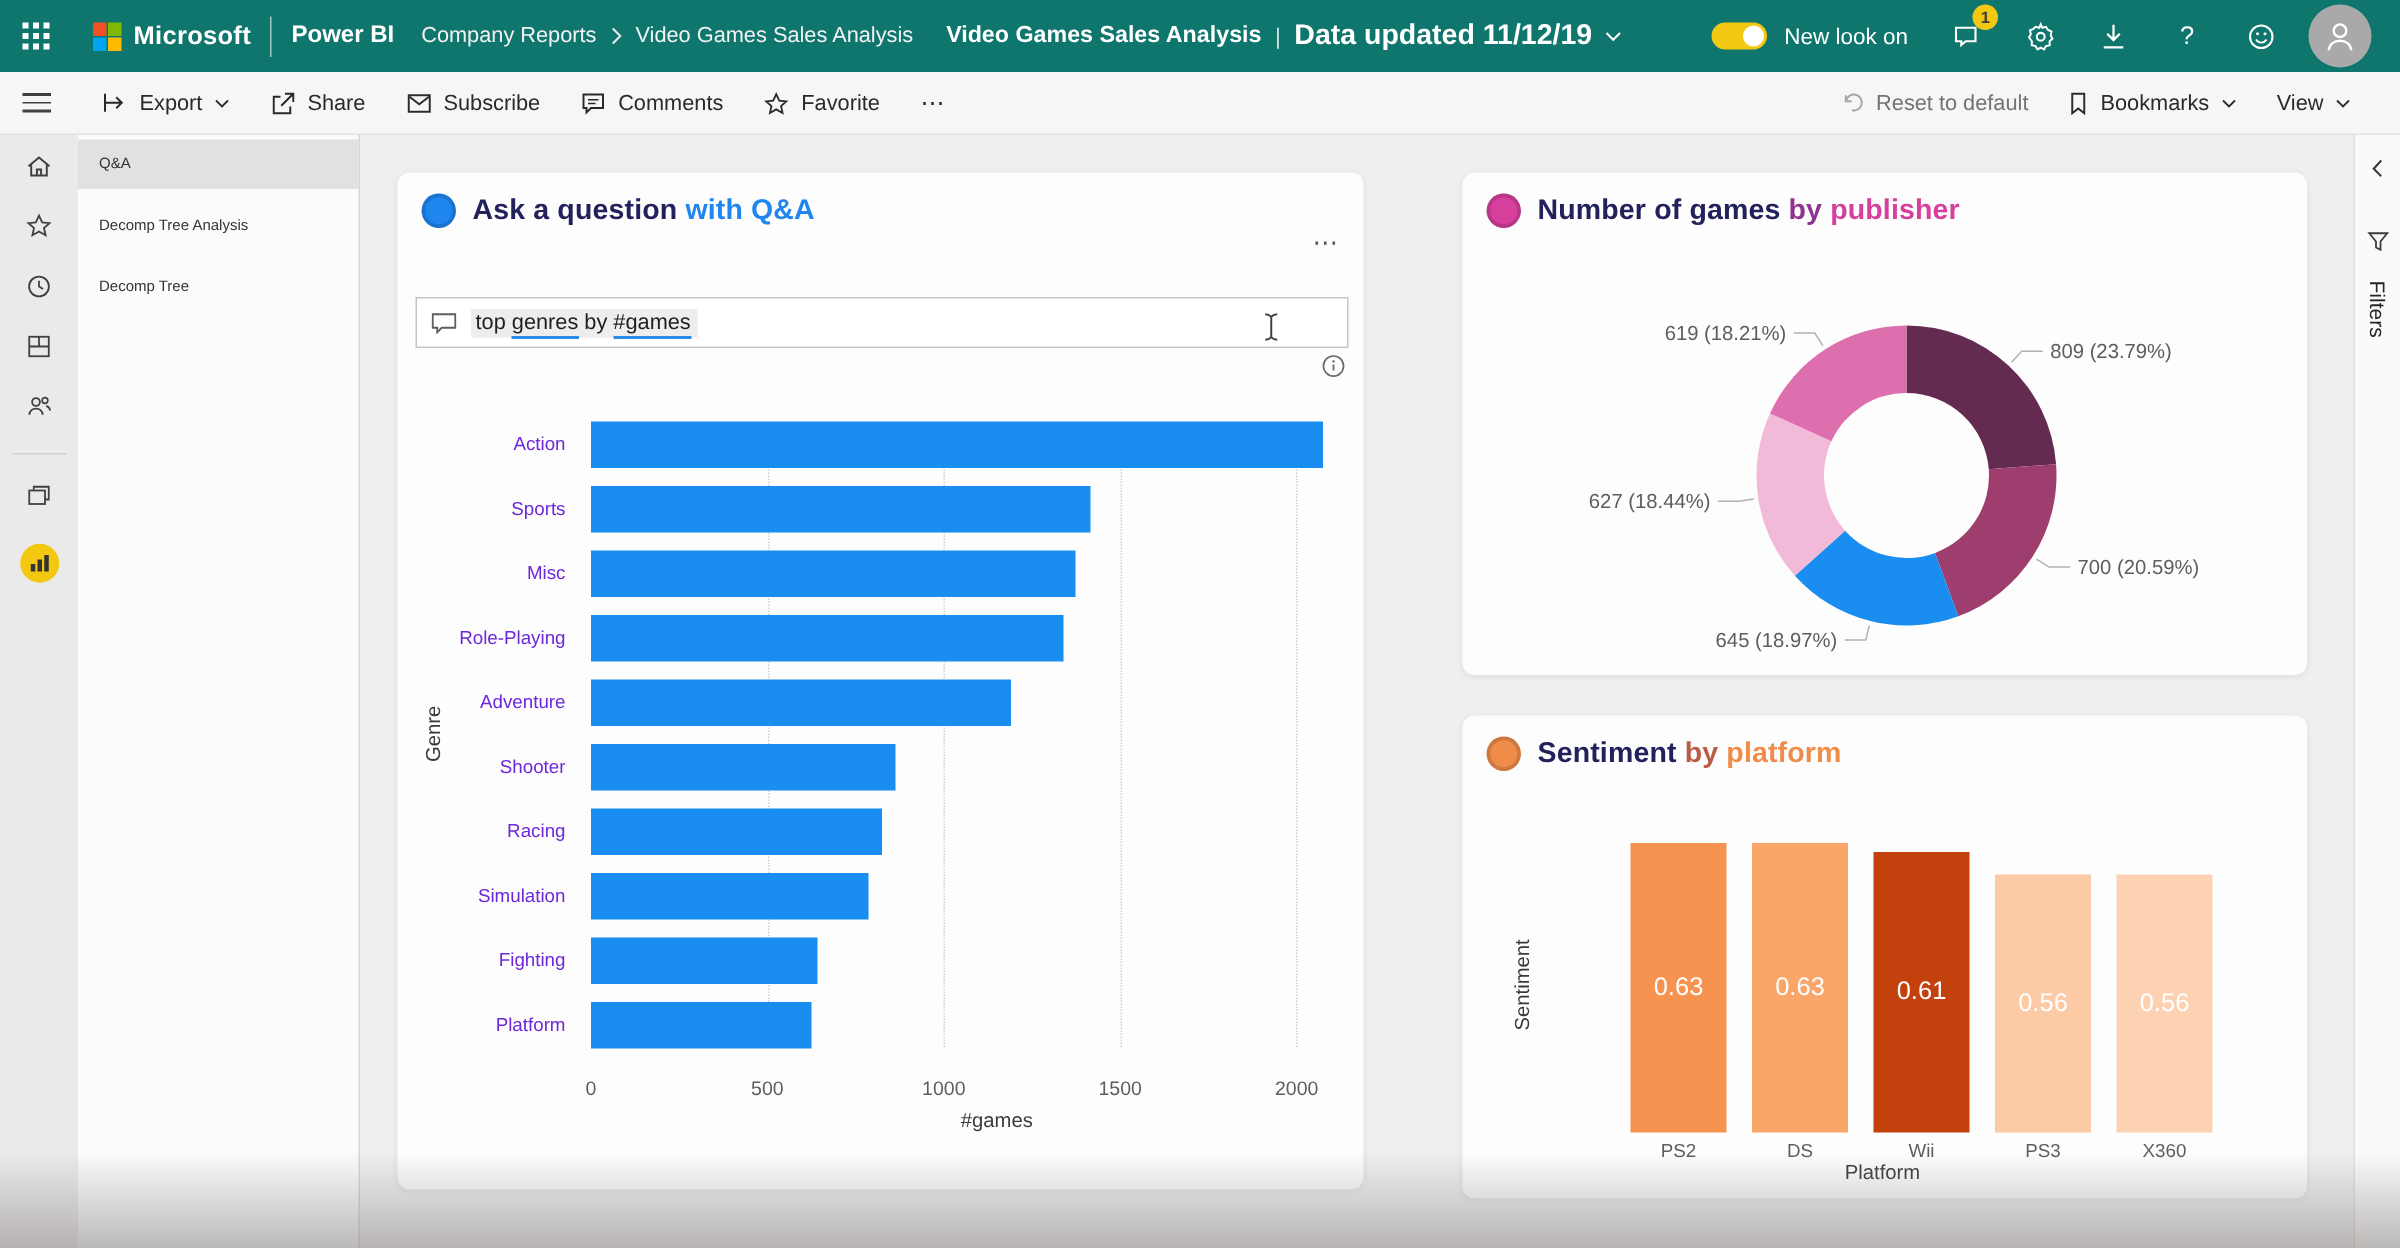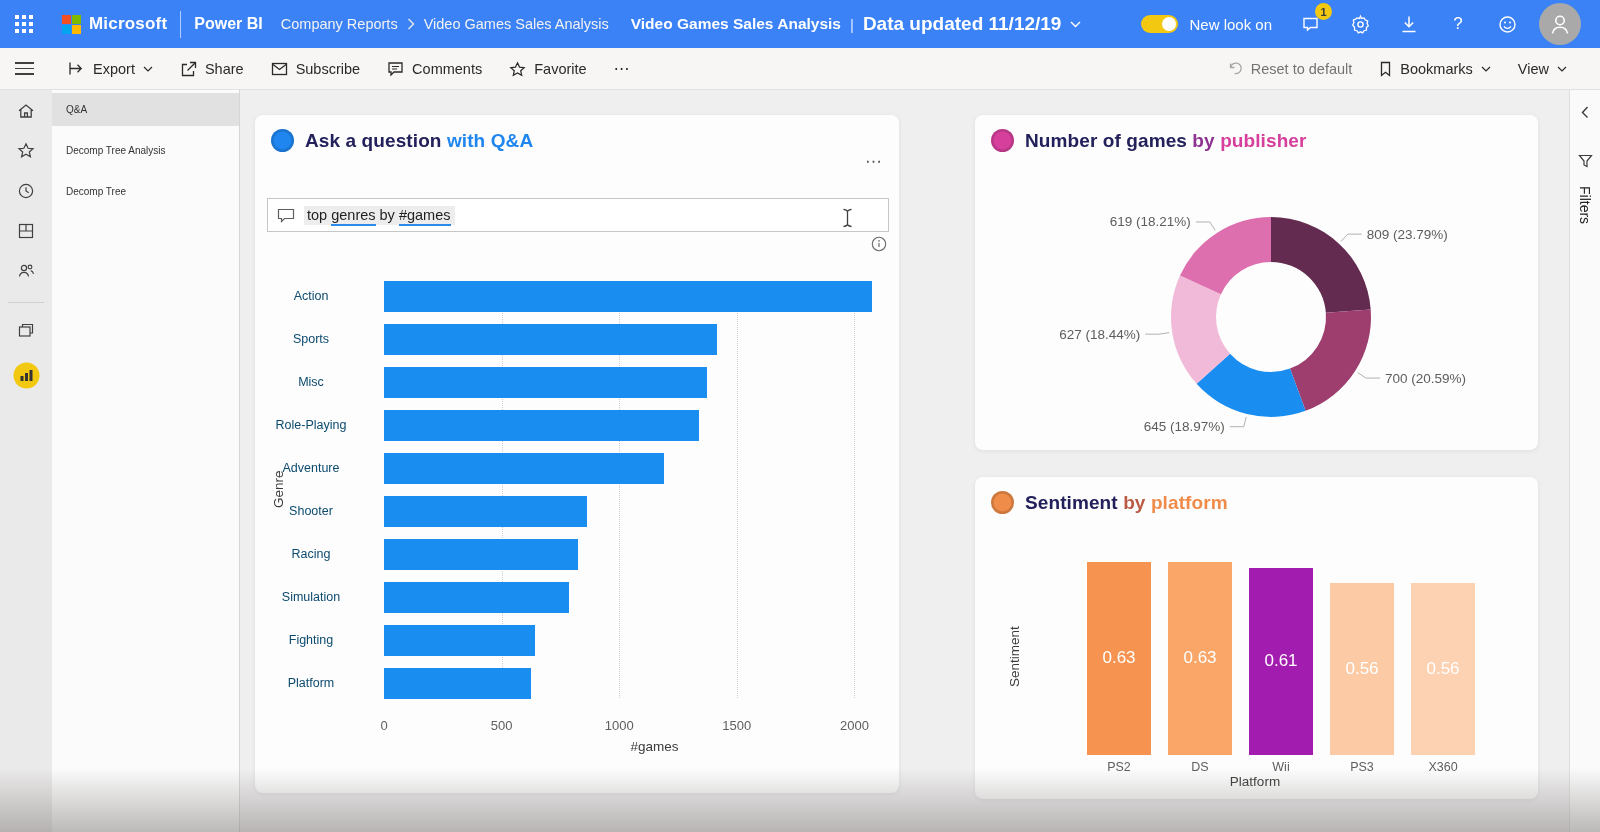--- a/index.html
+++ b/index.html
@@ -1,20 +1,20 @@
 <!DOCTYPE html>
 <html><head>
 <meta charset="utf-8">
 <style>
   * { margin:0; padding:0; box-sizing:border-box; }
   html,body { width:1600px; height:832px; overflow:hidden; font-family:"Liberation Sans","DejaVu Sans",sans-serif; background:#f0eff0; }
   .page { position:relative; width:1600px; height:832px; }
 
   
-  .topbar { position:absolute; left:0; top:0; width:1600px; height:48px; background:#3b82f6; display:flex; align-items:center; color:#fff; z-index:30; }
+  .topbar { position:absolute; left:0; top:0; width:1600px; height:48px; background:#0f766e; display:flex; align-items:center; color:#fff; z-index:30; }
   .waffle-btn { width:48px; height:48px; display:flex; align-items:center; justify-content:center; background:transparent; border:none; cursor:pointer; }
   .waffle { display:grid; grid-template-columns:repeat(3,4px); grid-template-rows:repeat(3,4px); gap:3px; }
   .waffle span { background:#fff; width:4px; height:4px; }
   .ms-logo { display:grid; grid-template-columns:9px 9px; grid-template-rows:9px 9px; gap:1px; margin-left:14px; }
   .ms-logo i:nth-child(1){background:#F25022}.ms-logo i:nth-child(2){background:#7FBA00}
   .ms-logo i:nth-child(3){background:#00A4EF}.ms-logo i:nth-child(4){background:#FFB900}
   .ms-name { font-size:17px; font-weight:700; margin-left:8px; letter-spacing:.2px; }
   .vdiv { width:1px; height:27px; background:rgba(255,255,255,.6); margin:0 13px; }
   .product { font-size:16px; font-weight:700; }
   .crumbs { display:flex; align-items:center; margin-left:18px; font-size:14.5px; color:#f2f2f2; gap:9px; }
@@ -56,30 +56,30 @@
 
   
   .canvas { position:absolute; left:240px; top:90px; right:31px; bottom:0; background:#f0eff0; z-index:10; }
   .card { position:absolute; background:#fdfdfd; border-radius:8px; box-shadow:0 1px 5px rgba(0,0,0,.07); }
   .card-head { display:flex; align-items:center; gap:11px; padding:14px 16px 0 16px; }
   .dot-icon { width:23px; height:23px; border-radius:50%; flex:none; box-shadow:inset 0 0 0 2.5px rgba(0,0,0,.14); }
   .card-title { font-size:19px; font-weight:700; letter-spacing:.1px; white-space:nowrap; }
   .card-more { position:absolute; right:16px; top:36px; background:transparent; border:none; font-size:17px; color:#555; cursor:pointer; letter-spacing:1px; }
 
   
-  #qa-card { left:15px; top:25px; width:644px; height:678px; }
+  #qa-card { left:25px; top:25px; width:644px; height:678px; }
   .qa-input { position:absolute; left:12px; right:10px; top:83px; height:34px; background:#fff; border:1px solid #c6c6c6; border-radius:0; display:flex; align-items:center; padding-left:9px; cursor:text; }
   .query-text { margin-left:9px; font-size:14.5px; color:#1f1f1f; background:#ededed; padding:1px 4px 2px 3px; white-space:pre; }
   .qa-token.u { border-bottom:2px solid #2B8CEA; padding-bottom:1px; }
   .qa-info { position:absolute; right:12px; top:121px; background:transparent; border:none; cursor:pointer; color:#6a6a6a; }
   .qa-plot { position:absolute; left:129px; top:166px; width:541px; height:417px; }
   .gridline { position:absolute; top:0; bottom:0; width:0; border-left:1px dotted #cfcfcf; }
   .hbar { position:absolute; left:0; height:31px; cursor:pointer; }
   .qa-cats { position:absolute; left:0; top:166px; width:121px; height:417px; }
-  .qa-cat { position:absolute; right:9px; left:0; height:31px; line-height:31px; text-align:center; font-size:12.5px; color:#0c4a6e; }
+  .qa-cat { position:absolute; right:9px; left:0; height:31px; line-height:31px; text-align:right; font-size:12.5px; color:#6d28d9; }
   .qa-ticks { position:absolute; left:129px; top:603px; width:541px; height:16px; }
   .qa-tick { position:absolute; transform:translateX(-50%); font-size:13px; color:#605e5c; }
   .axis-title { font-size:13.5px; color:#3b3a39; font-weight:500; }
   .qa-xlabel { position:absolute; left:129px; top:624px; width:541px; text-align:center; }
   .vlabel { position:absolute; writing-mode:vertical-rl; transform:rotate(180deg); display:flex; align-items:center; justify-content:center; }
   #qa-ylabel { left:16px; top:166px; height:417px; }
 
   
   #pub-card { left:735px; top:25px; width:563px; height:335px; }
   #pub-svg { position:absolute; left:0; top:44px; }
@@ -409,21 +409,21 @@
       <div id="sent-plot"></div>
       <div class="axis-title" id="sent-xlabel">Platform</div>
     <div class="vbar" style="left: 112px; bottom: 44px; height: 193.5px; background: rgb(247, 147, 80);">
           <span class="vbar-value">0.63</span>
         </div>
         <div class="sent-cat" style="left: 112px;">PS2</div>
         <div class="vbar" style="left: 193px; bottom: 44px; height: 193.5px; background: rgb(249, 166, 104);">
           <span class="vbar-value">0.63</span>
         </div>
         <div class="sent-cat" style="left: 193px;">DS</div>
-        <div class="vbar" style="left: 274px; bottom: 44px; height: 187.357px; background: #a21caf;">
+        <div class="vbar" style="left: 274px; bottom: 44px; height: 187.357px; background: #c2410c;">
           <span class="vbar-value">0.61</span>
         </div>
         <div class="sent-cat" style="left: 274px;">Wii</div>
         <div class="vbar" style="left: 355px; bottom: 44px; height: 172px; background: rgb(252, 203, 165);">
           <span class="vbar-value">0.56</span>
         </div>
         <div class="sent-cat" style="left: 355px;">PS3</div>
         <div class="vbar" style="left: 436px; bottom: 44px; height: 172px; background: rgb(253, 210, 178);">
           <span class="vbar-value">0.56</span>
         </div>

